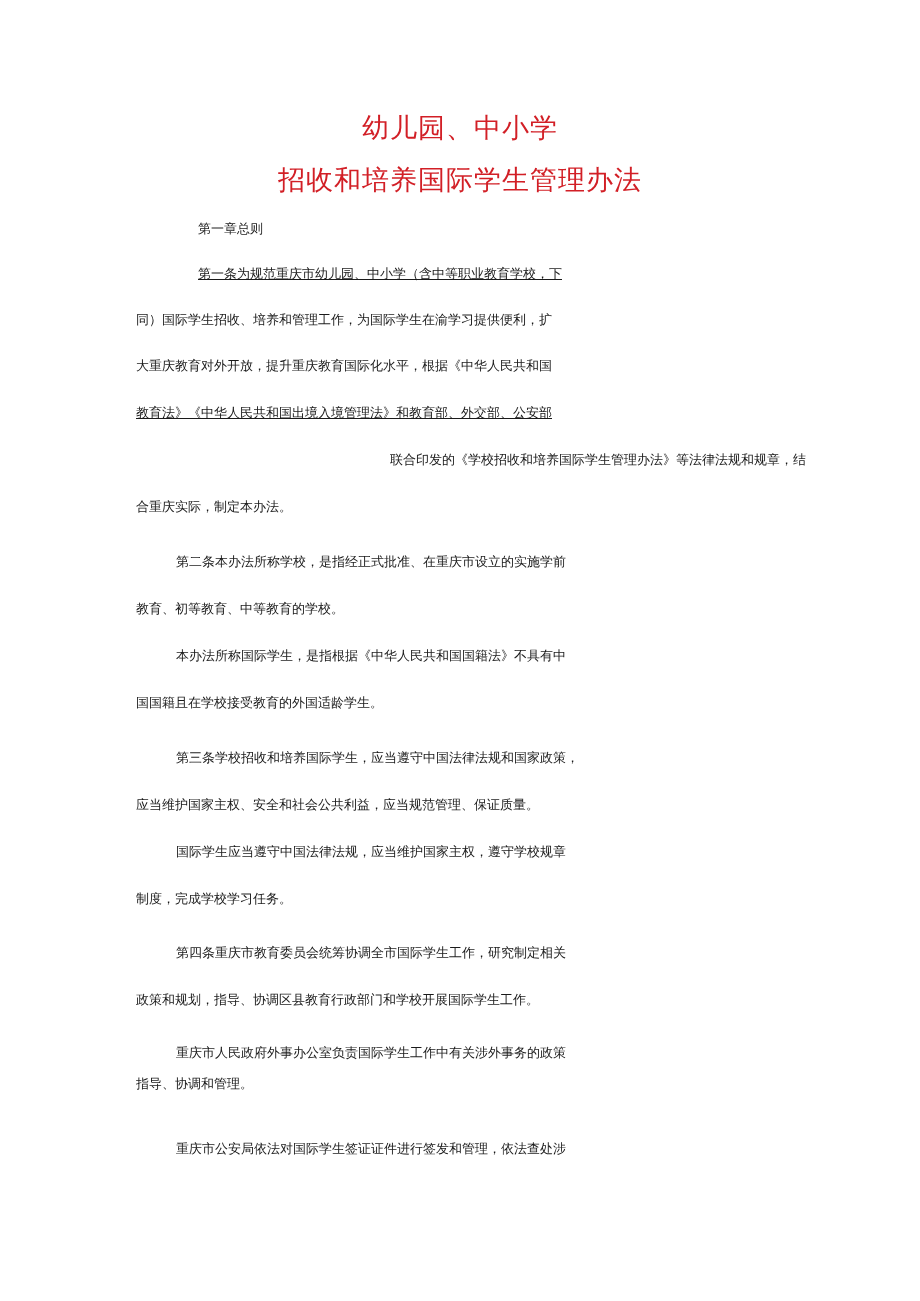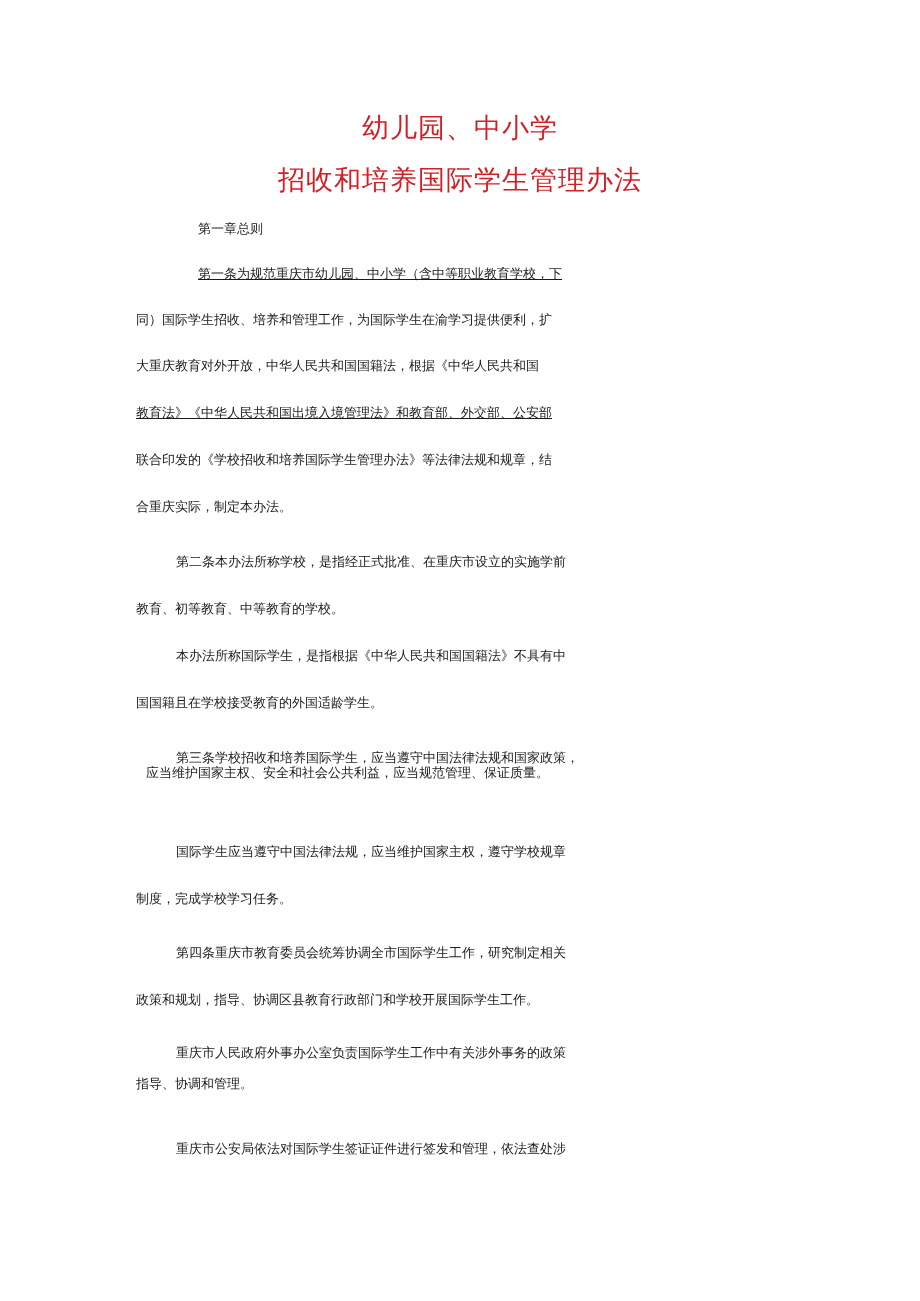--- a/index.html
+++ b/index.html
@@ -50,30 +50,30 @@
 
 <div class="page">
   <h1 class="title t2">招收和培养国际学生管理办法</h1>
   <h1 class="title t1">幼儿园、中小学</h1>
 
   <p class="line chapter" style="top:216px;">第一章总则</p>
 
   <div id="body-lines">
       <p class="line" style="left: 198px; top: 261px; text-decoration: underline;">第一条为规范重庆市幼儿园、中小学（含中等职业教育学校，下</p>
       <p class="line" style="top: 307px;">同）国际学生招收、培养和管理工作，为国际学生在渝学习提供便利，扩</p>
-      <p class="line" style="top: 353px;">大重庆教育对外开放，中华人民共和国国籍法，根据《中华人民共和国</p>
+      <p class="line" style="top: 353px;">大重庆教育对外开放，提升重庆教育国际化水平，根据《中华人民共和国</p>
       <p class="line" style="top: 400px; text-decoration: underline;">教育法》《中华人民共和国出境入境管理法》和教育部、外交部、公安部</p>
-      <p class="line" style="top: 447px;">联合印发的《学校招收和培养国际学生管理办法》等法律法规和规章，结</p>
+      <p class="line" style="top: 447px; text-align: right;">联合印发的《学校招收和培养国际学生管理办法》等法律法规和规章，结</p>
       <p class="line" style="top: 494px;">合重庆实际，制定本办法。</p>
       <p class="line" style="left: 176px; top: 549px;">第二条本办法所称学校，是指经正式批准、在重庆市设立的实施学前</p>
       <p class="line" style="top: 596px;">教育、初等教育、中等教育的学校。</p>
       <p class="line" style="left: 176px; top: 643px;">本办法所称国际学生，是指根据《中华人民共和国国籍法》不具有中</p>
       <p class="line" style="top: 690px;">国国籍且在学校接受教育的外国适龄学生。</p>
       <p class="line" style="left: 176px; top: 745px;">第三条学校招收和培养国际学生，应当遵守中国法律法规和国家政策，</p>
-      <p class="line" style="top: 760px; margin-left: 10px;">应当维护国家主权、安全和社会公共利益，应当规范管理、保证质量。</p>
+      <p class="line" style="top: 792px;">应当维护国家主权、安全和社会公共利益，应当规范管理、保证质量。</p>
       <p class="line" style="left: 176px; top: 839px;">国际学生应当遵守中国法律法规，应当维护国家主权，遵守学校规章</p>
       <p class="line" style="top: 886px;">制度，完成学校学习任务。</p>
       <p class="line" style="left: 176px; top: 940px;">第四条重庆市教育委员会统筹协调全市国际学生工作，研究制定相关</p>
       <p class="line" style="top: 987px;">政策和规划，指导、协调区县教育行政部门和学校开展国际学生工作。</p>
       <p class="line" style="left: 176px; top: 1040px;">重庆市人民政府外事办公室负责国际学生工作中有关涉外事务的政策</p>
       <p class="line" style="top: 1071px;">指导、协调和管理。</p>
       <p class="line" style="left: 176px; top: 1136px;">重庆市公安局依法对国际学生签证证件进行签发和管理，依法查处涉</p>
     </div>
 </div>
 

